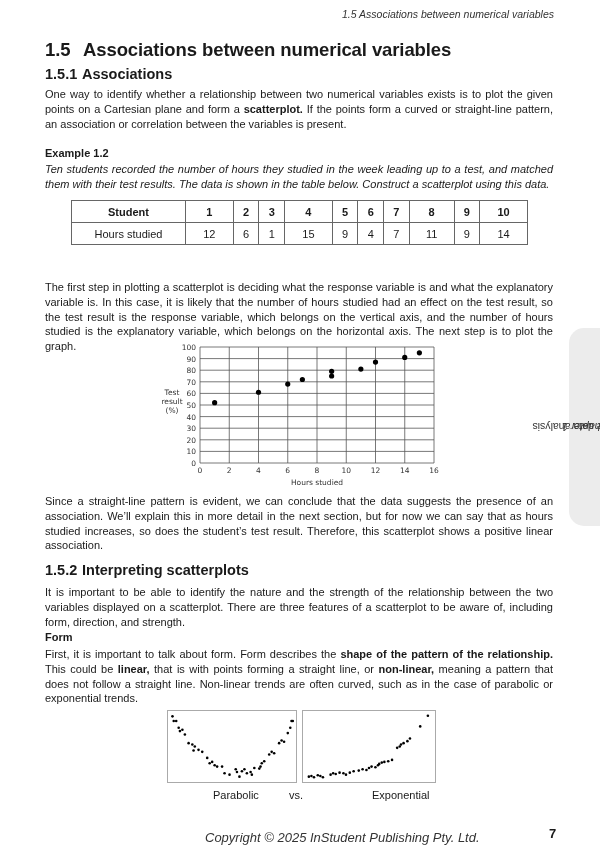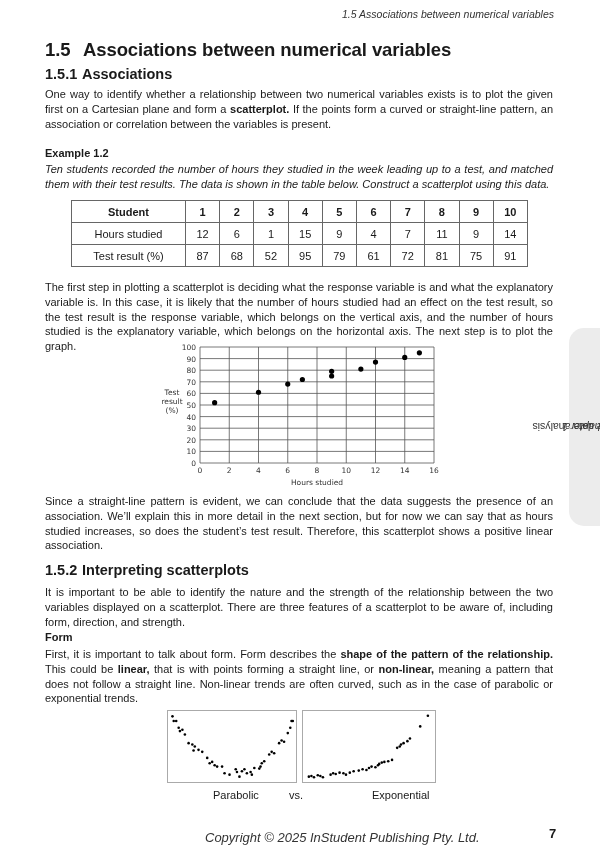--- a/index.html
+++ b/index.html
@@ -35,21 +35,21 @@
 <div class="abs running-head">1.5 Associations between numerical variables</div>
 
 <div class="abs h1">
   <span class="num">1.5</span><span>Associations between numerical variables</span>
 </div>
 
 <div class="abs h2">
   <span class="num">1.5.1</span><span>Associations</span>
 </div>
 
-<div class="abs para" style="top:87px;"><span>One way to identify whether a relationship between two numerical variables exists is to plot the given first on a Cartesian plane and form a </span><b>scatterplot.</b><span> If the points form a curved or straight-line pattern, an association or correlation between the variables is present.</span></div>
+<div class="abs para" style="top:87px;"><span>One way to identify whether a relationship between two numerical variables exists is to plot the given points on a Cartesian plane and form a </span><b>scatterplot.</b><span> If the points form a curved or straight-line pattern, an association or correlation between the variables is present.</span></div>
 
 <div class="abs example">Example 1.2</div>
 
 <div class="abs para italic" style="top:162px;">Ten students recorded the number of hours they studied in the week leading up to a test, and matched them with their test results. The data is shown in the table below. Construct a scatterplot using this data.</div>
 
 <table class="data">
   <tbody>
       <tr class="hdr">
     <td class="first">Student</td>
     <td>1</td>
@@ -68,33 +68,20 @@
     <td>12</td>
     <td>6</td>
     <td>1</td>
     <td>15</td>
     <td>9</td>
     <td>4</td>
     <td>7</td>
     <td>11</td>
     <td>9</td>
     <td>14</td>
-  </tr>
-  <tr>
-    <td class="first">Test result (%)</td>
-    <td>87</td>
-    <td>68</td>
-    <td>52</td>
-    <td>95</td>
-    <td>79</td>
-    <td>61</td>
-    <td>72</td>
-    <td>81</td>
-    <td>75</td>
-    <td>91</td>
   </tr>
 </tbody>
   </table>
 
 <div class="abs para" style="top:280px;">The first step in plotting a scatterplot is deciding what the response variable is and what the explanatory variable is. In this case, it is likely that the number of hours studied had an effect on the test result, so the test result is the response variable, which belongs on the vertical axis, and the number of hours studied is the explanatory variable, which belongs on the horizontal axis. The next step is to plot the graph.</div>
 
 <svg id="scatter" class="abs" style="left:150px; top:338px;" width="300" height="152">
     <line x1="50" x2="284" y1="125" y2="125" stroke="#555" stroke-width="0.8"></line>
     <text x="46" y="128" text-anchor="end" font-size="7.5" fill="#333">0</text>
     <line x1="50" x2="284" y1="113.4" y2="113.4" stroke="#555" stroke-width="0.8"></line>

